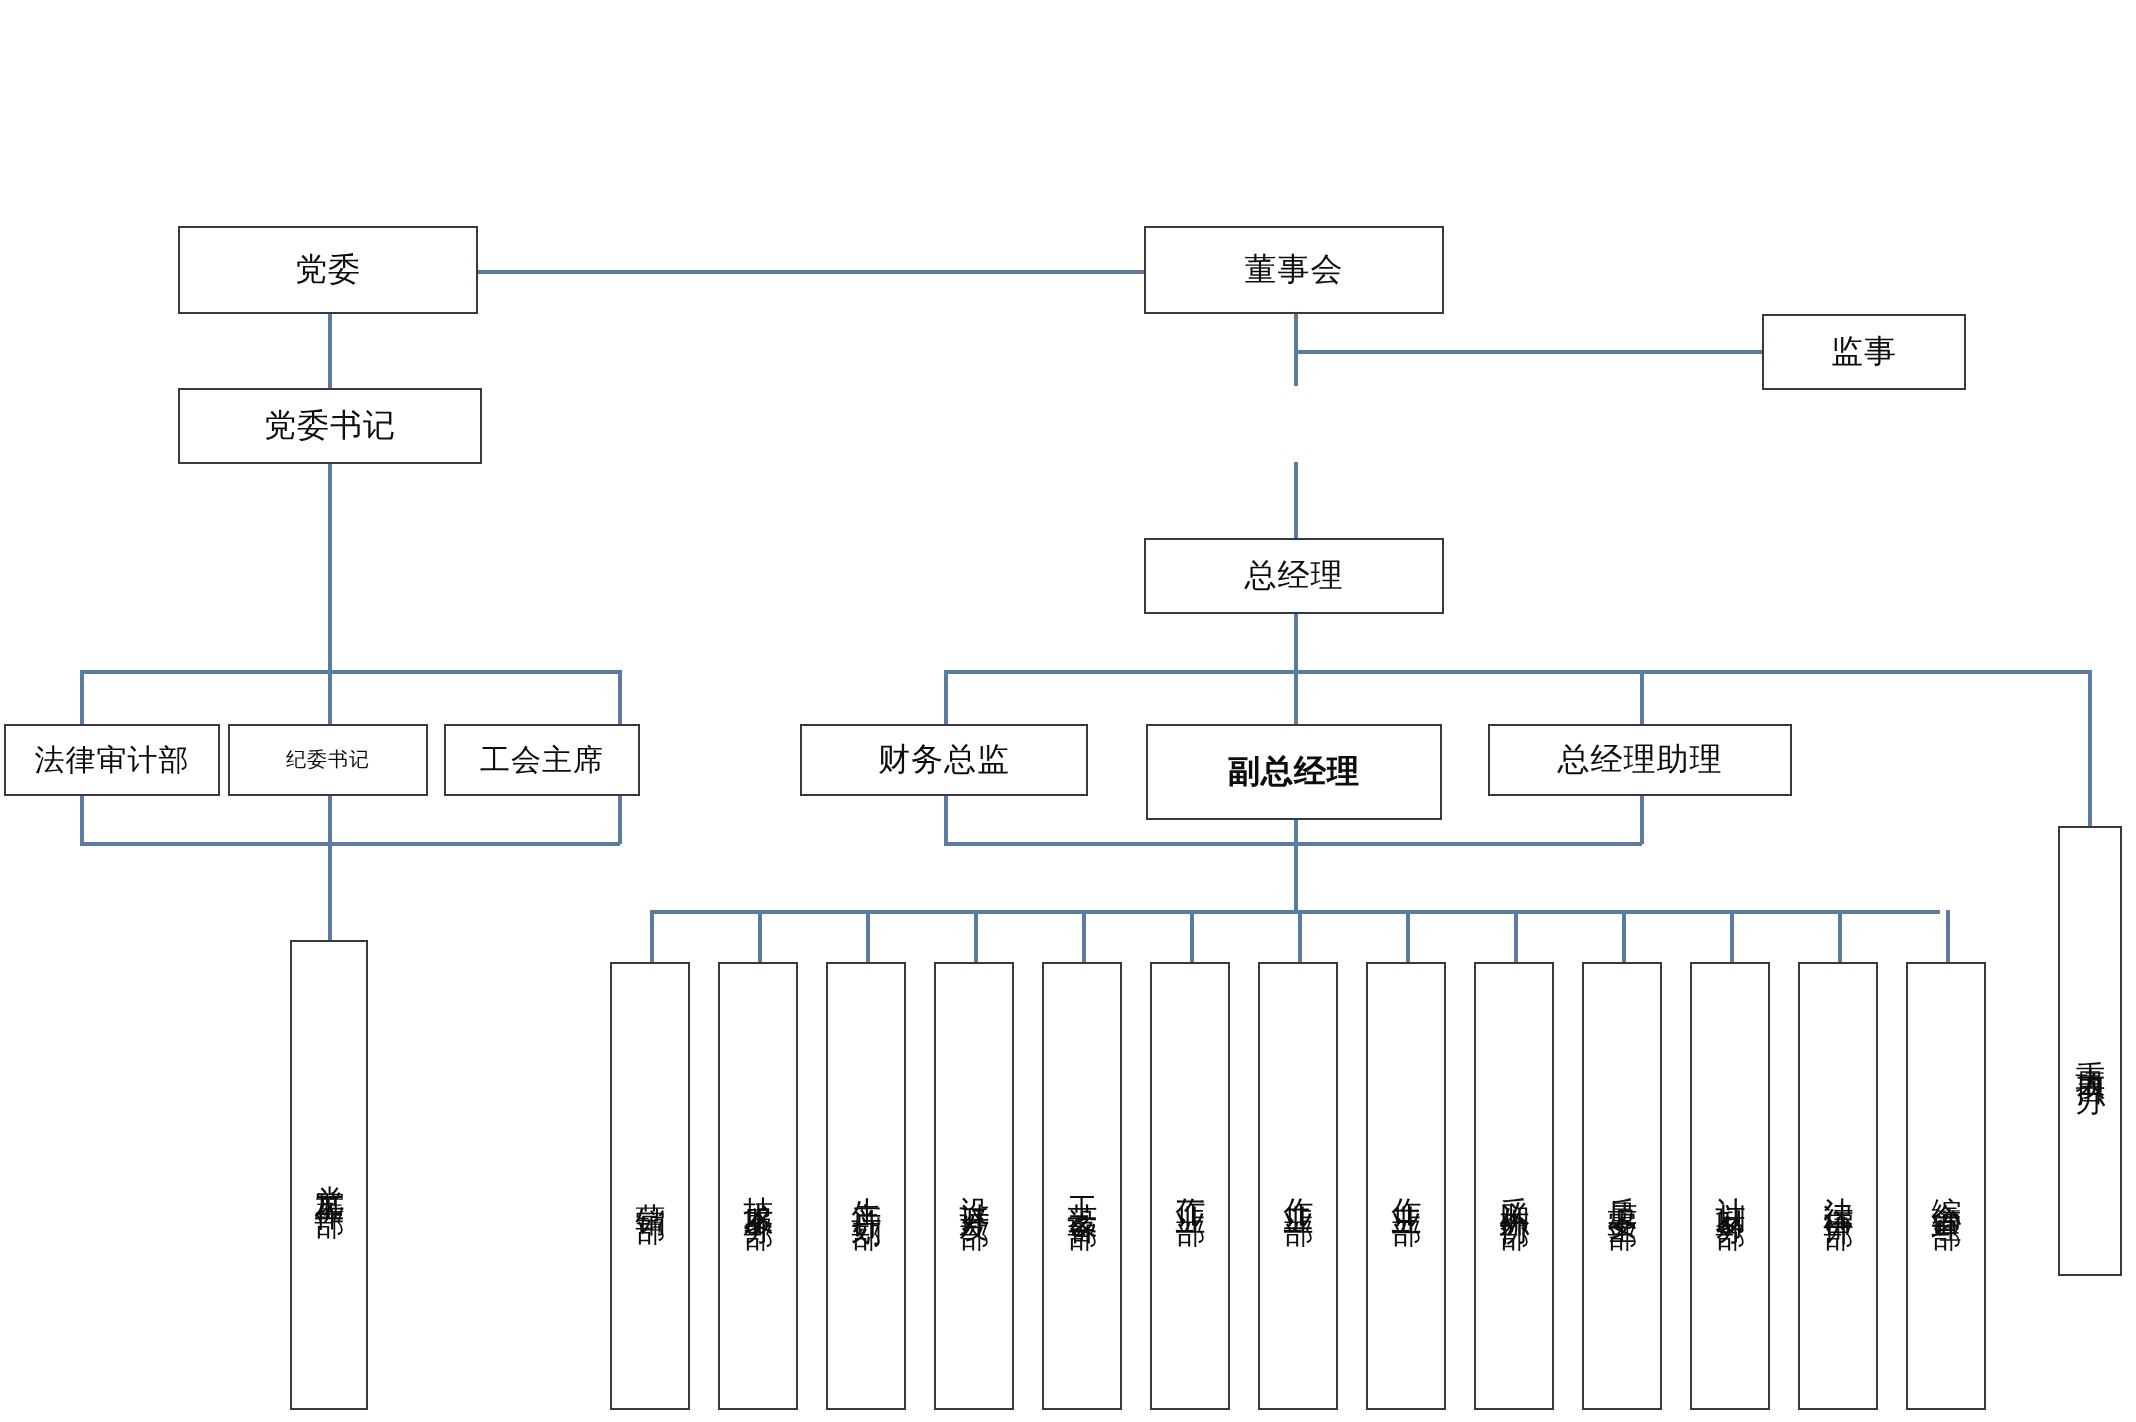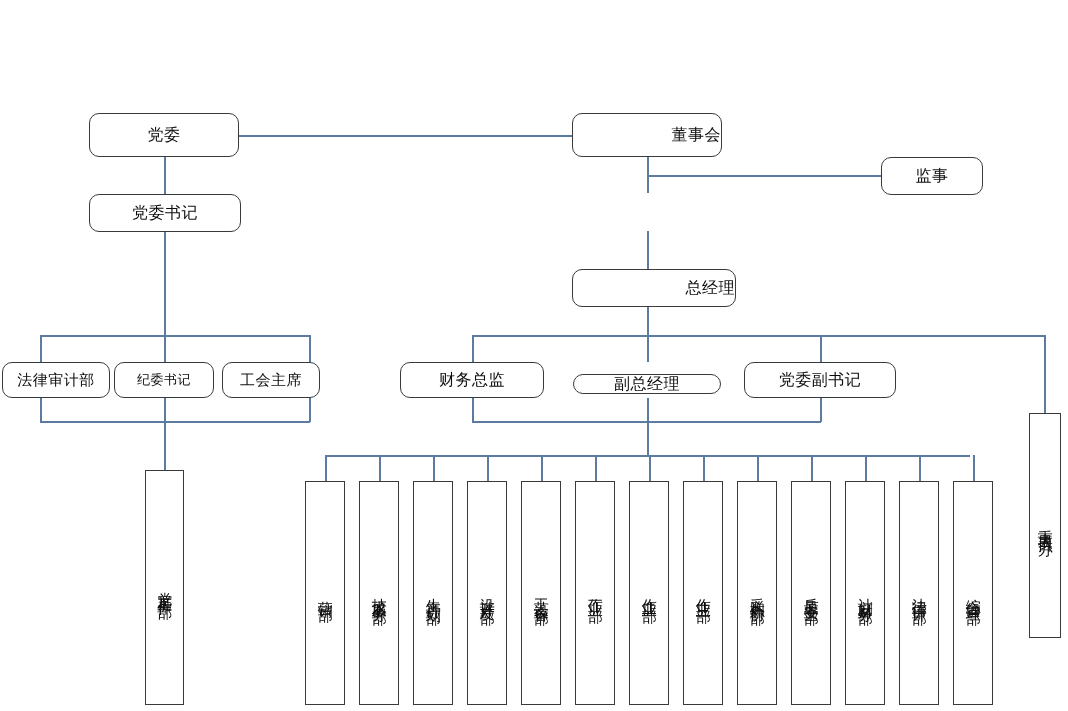--- a/index.html
+++ b/index.html
@@ -43,21 +43,20 @@
     align-items: center;
     justify-content: center;
     font-size: 16px;
     line-height: 1.1;
     z-index: 3;
     font-family: "DejaVu Sans", "Liberation Sans", sans-serif;
   }
   .node.horiz {
     white-space: nowrap;
     letter-spacing: 0.5px;
-    border-radius: 10px;
   }
   
   .node.vert {
     writing-mode: vertical-rl;
     text-orientation: upright;
     letter-spacing: 3px;
     font-size: 15px;
     padding: 4px 0;
   }
   .node.vert .node-label {
@@ -140,59 +139,59 @@
       <div class="line v" style="left: 811px; top: 455px; height: 26px;"></div>
       <div class="line v" style="left: 865px; top: 455px; height: 26px;"></div>
       <div class="line v" style="left: 919px; top: 455px; height: 26px;"></div>
       <div class="line v" style="left: 973px; top: 455px; height: 26px;"></div>
     </div>
 
   <div class="node horiz" style="left:89px; top:113px; width:150px; height:44px;">
     <span class="node-label">党委</span>
   </div>
 
-  <div class="node horiz" style="left:572px; top:113px; width:150px; height:44px;justify-content:flex-end;">
+  <div class="node horiz" style="left:572px; top:113px; width:150px; height:44px;">
     <span class="node-label">董事会</span>
   </div>
 
   <div class="node horiz" style="left:881px; top:157px; width:102px; height:38px;">
     <span class="node-label">监事</span>
   </div>
 
   <div class="node horiz" style="left:89px; top:194px; width:152px; height:38px;">
     <span class="node-label">党委书记</span>
   </div>
 
 
-  <div class="node horiz" style="left:572px; top:269px; width:164px; height:38px;justify-content:flex-end;">
+  <div class="node horiz" style="left:572px; top:269px; width:150px; height:38px;">
     <span class="node-label">总经理</span>
   </div>
 
   <div class="node horiz" style="left:2px; top:362px; width:108px; height:36px; font-size:15px;">
     <span class="node-label">法律审计部</span>
   </div>
 
-  <div class="node horiz" style="left:114px; top:362px; width:100px; height:36px; font-size:13px;">
+  <div class="node horiz" style="left:114px; top:362px; width:100px; height:36px; font-size:10px;">
     <span class="node-label">纪委书记</span>
   </div>
 
   <div class="node horiz" style="left:222px; top:362px; width:98px; height:36px; font-size:15px;">
     <span class="node-label">工会主席</span>
   </div>
 
   <div class="node horiz" style="left:400px; top:362px; width:144px; height:36px;">
     <span class="node-label">财务总监</span>
   </div>
 
-  <div class="node horiz" style="left:573px; top:374px; width:148px; height:20px;">
+  <div class="node horiz" style="left:573px; top:362px; width:148px; height:48px;font-weight:bold;">
     <span class="node-label">副总经理</span>
   </div>
 
   <div class="node horiz" style="left:744px; top:362px; width:152px; height:36px;">
-    <span class="node-label">党委副书记</span>
+    <span class="node-label">总经理助理</span>
   </div>
 
   <div class="node vert" style="left:145px; top:470px; width:39px; height:235px;">
     <span class="node-label">党群工作部</span>
   </div>
 
   <div class="node vert" style="left:1029px; top:413px; width:32px; height:225px;">
     <span class="node-label">重大项目办</span>
   </div>
 

